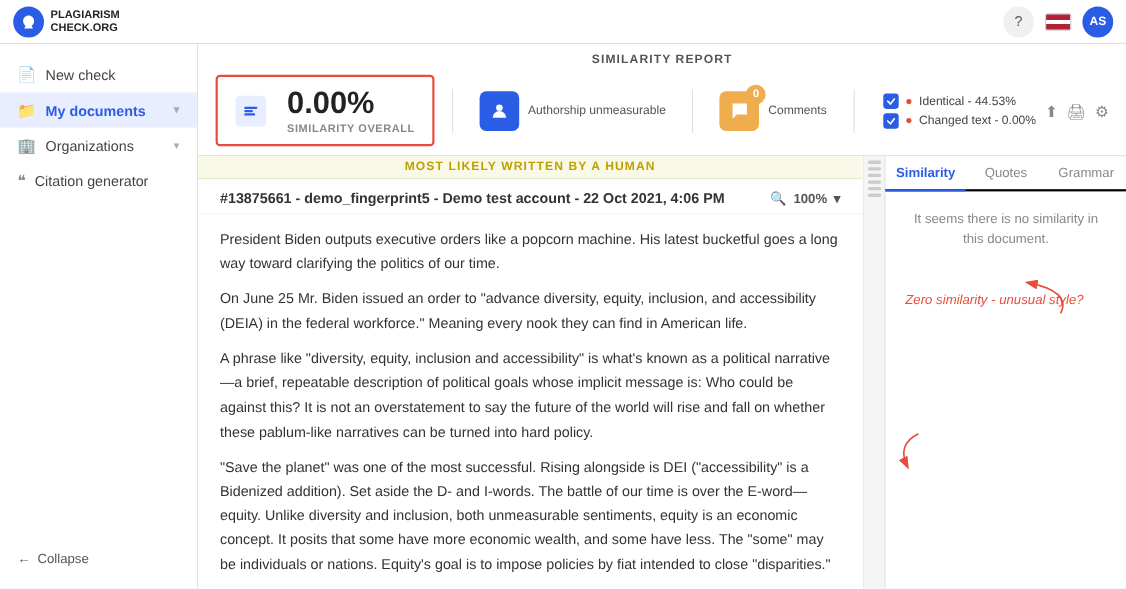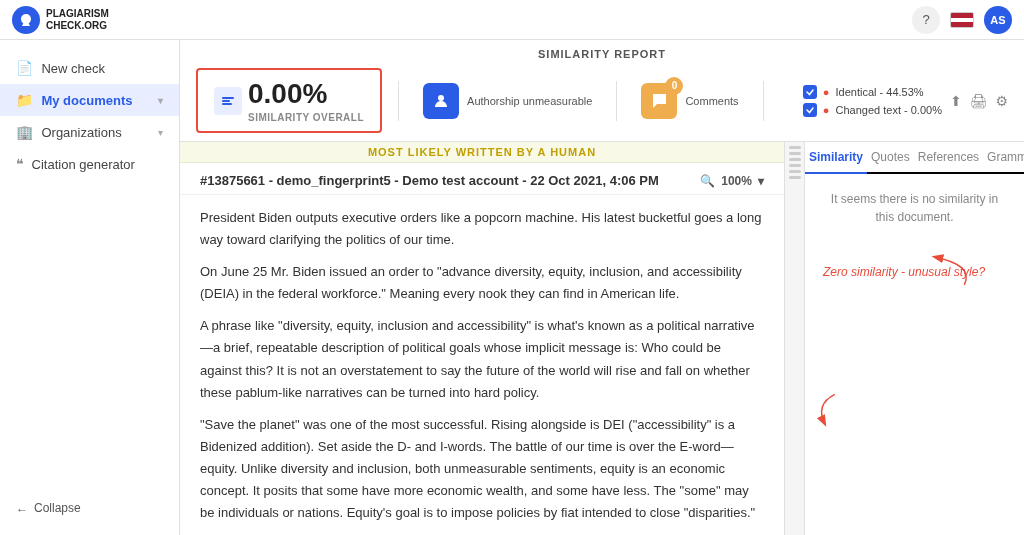--- a/index.html
+++ b/index.html
@@ -129,21 +129,21 @@
     </div>
   </div>
 
   <div class="content-area">
 
     <div class="report-header">
       <div class="report-title">SIMILARITY REPORT</div>
       <div class="report-stats">
 
         <div class="stat-box highlighted">
-          <div style="display:flex;align-items:center;gap:6px;">
+          <div style="display:flex;align-items:center;gap:19px;">
             <div style="width:28px;height:28px;background:#e8eeff;border-radius:4px;display:flex;align-items:center;justify-content:center;">
               <svg width="16" height="16" viewBox="0 0 16 16" fill="#2b5ce6">
                   <rect x="2" y="4" width="12" height="2" rx="1"></rect>
                   <rect x="2" y="7" width="8" height="2" rx="1"></rect>
                   <rect x="2" y="10" width="10" height="2" rx="1"></rect>
                 </svg>
             </div>
             <div>
               <div class="similarity-value">0.00%</div>
               <div class="similarity-label">SIMILARITY OVERALL</div>
@@ -236,21 +236,20 @@
         <div class="scroll-line"></div>
         <div class="scroll-line"></div>
         <div class="scroll-line"></div>
         <div class="scroll-line"></div>
       </div>
 
       <div class="right-panel">
         <div class="panel-tabs">
           <div class="panel-tab active">Similarity</div>
           <div class="panel-tab">Quotes</div>
-          <div class="panel-tab">References</div>
           <div class="panel-tab">Grammar</div>
         </div>
         <div class="panel-content">
           <div class="no-similarity-text">It seems there is no similarity in this document.</div>
 
           <svg class="annotation-svg" viewBox="0 0 220 300">
 
             <path d="M 160 80 Q 170 60 130 52" stroke="#e74c3c" stroke-width="1.5" fill="none" marker-end="url(#arrowhead)"></path>
 
             <path d="M 30 190 Q 10 200 20 220" stroke="#e74c3c" stroke-width="1.5" fill="none" marker-end="url(#arrowhead)"></path>

